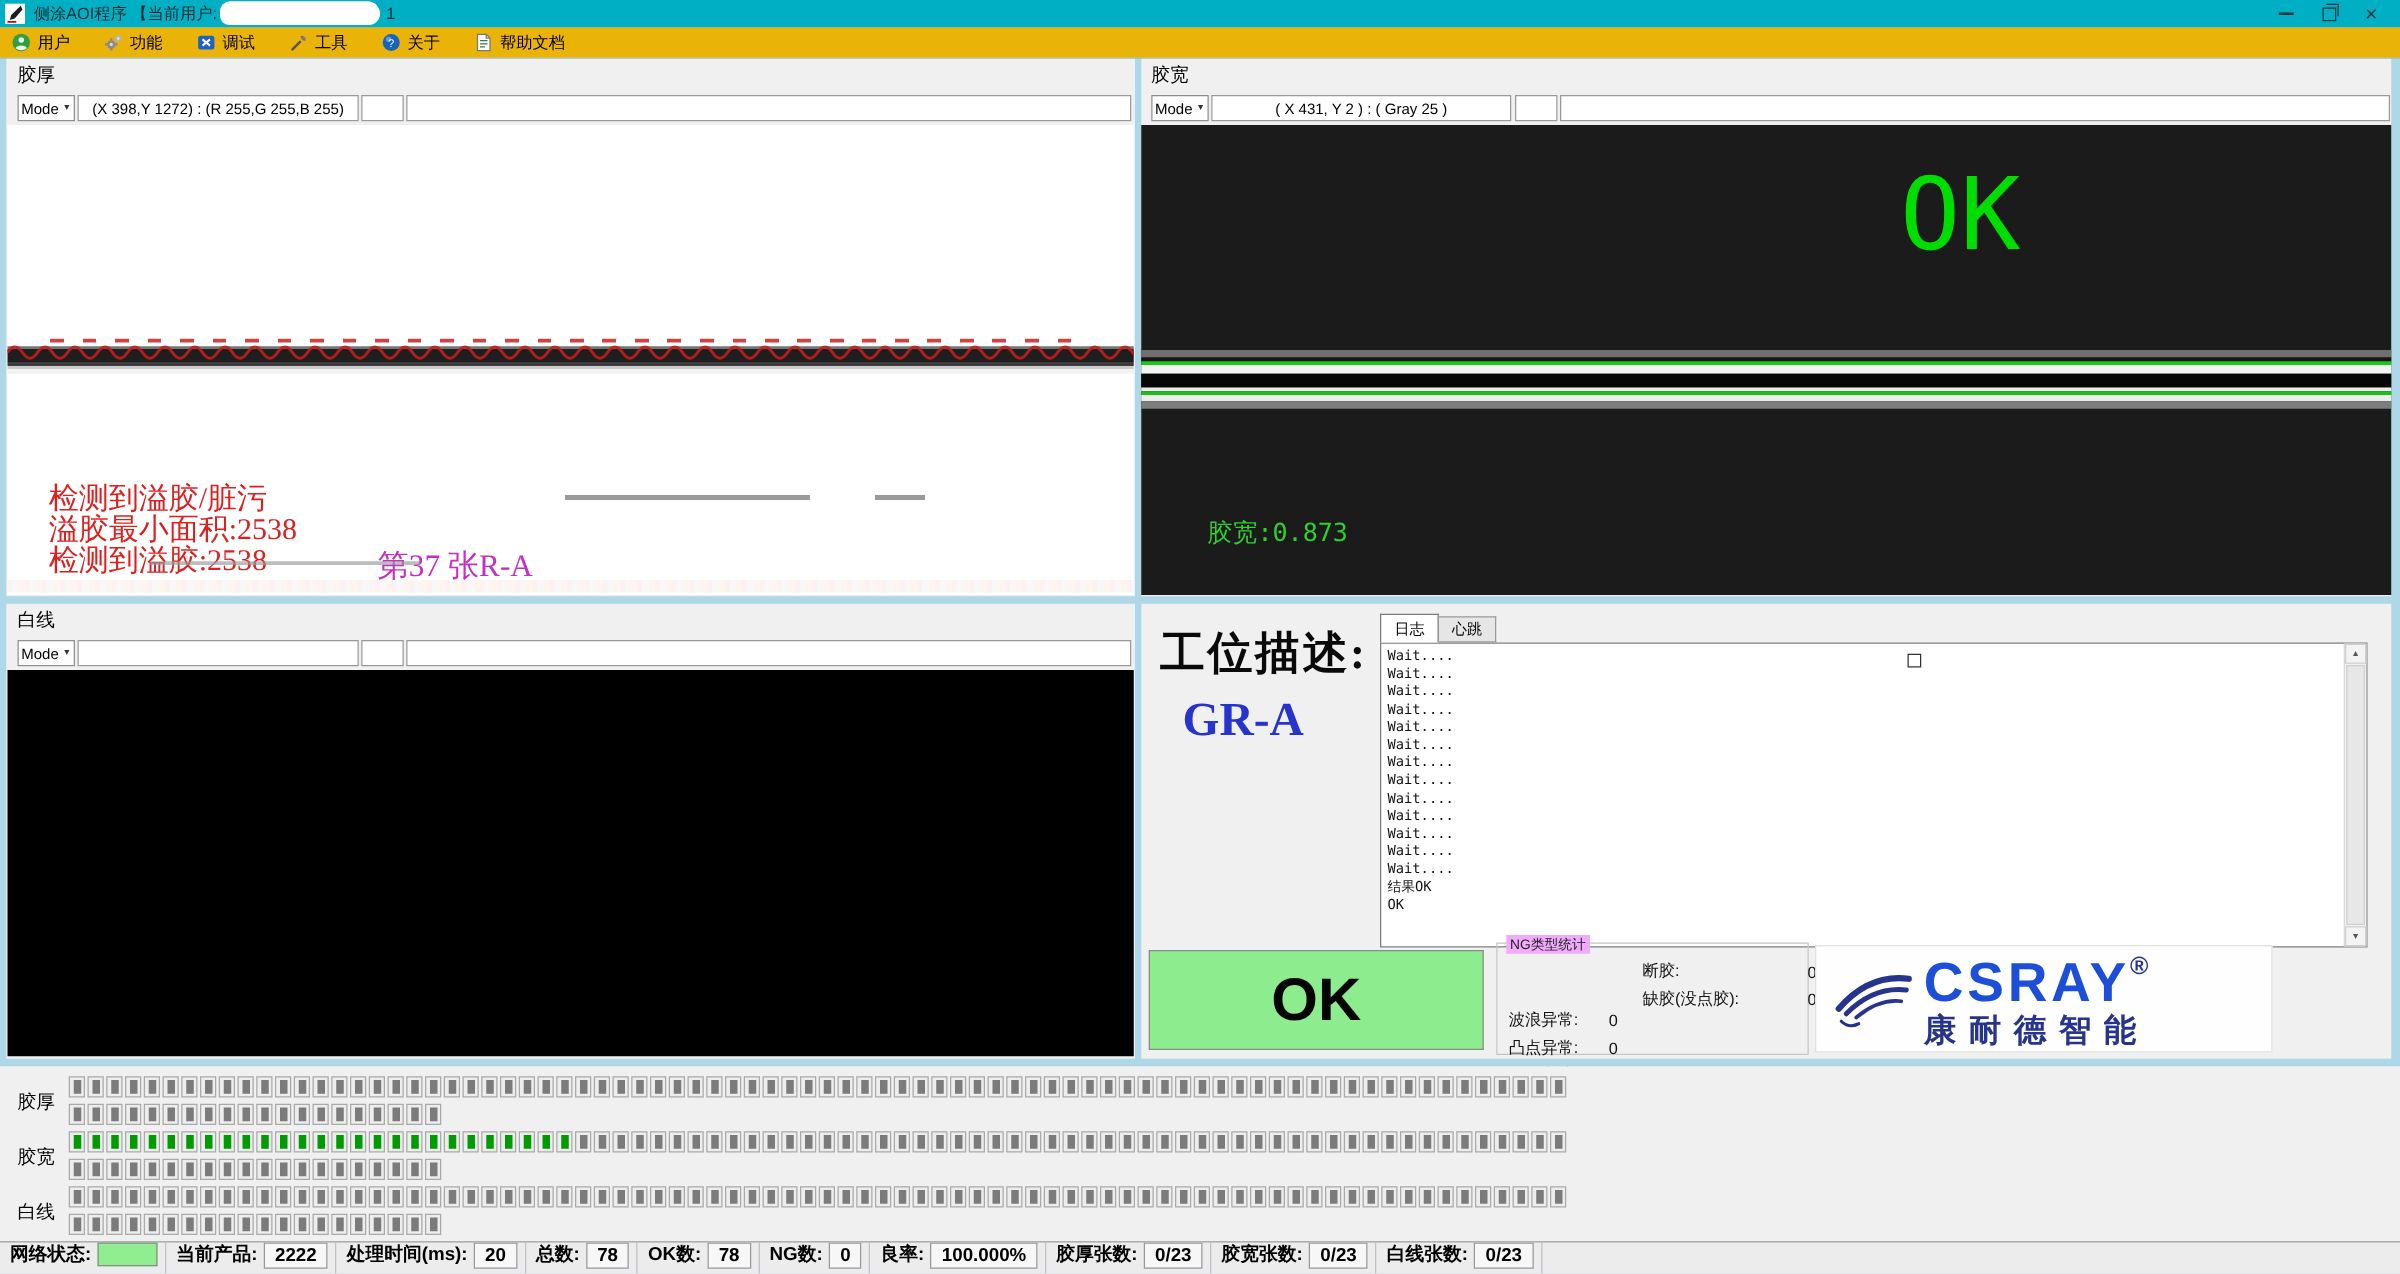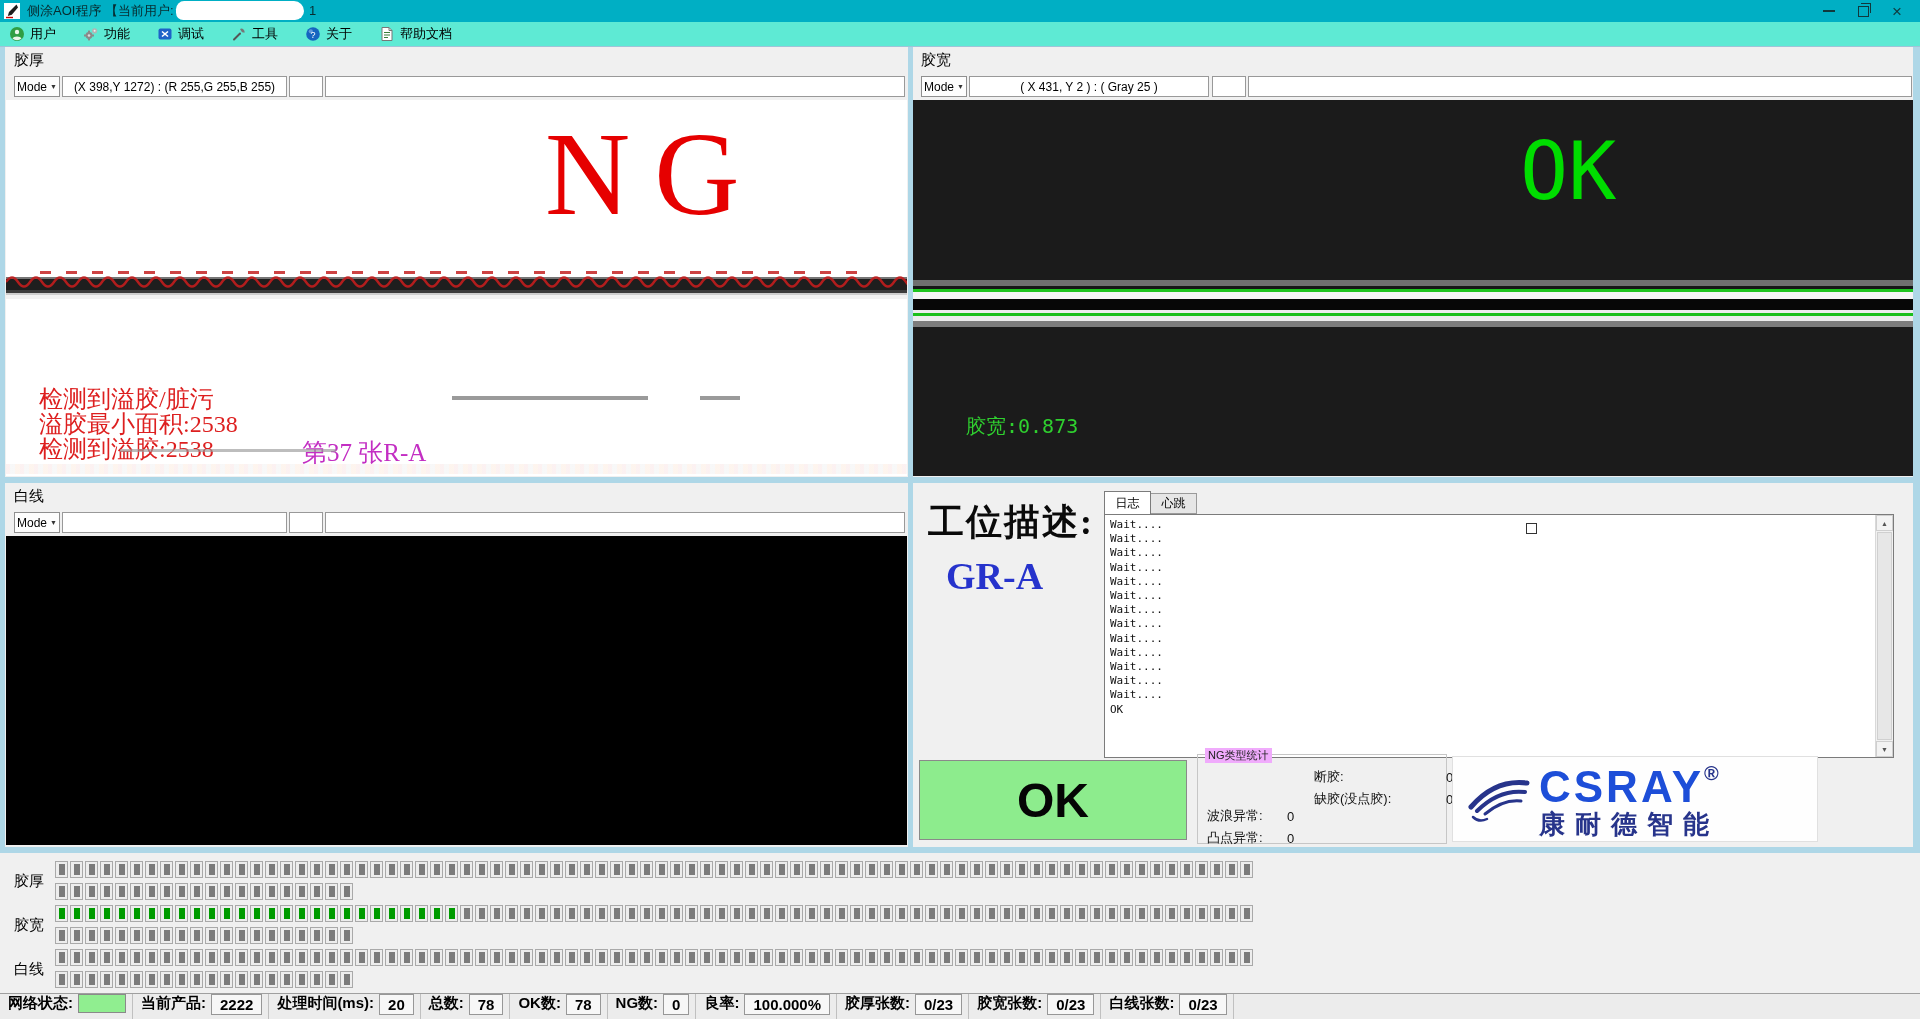--- a/index.html
+++ b/index.html
@@ -13,21 +13,21 @@
   .title-scribble{position:absolute;left:176px;top:1px;width:128px;height:19px;background:#fff;
                   border-radius:9px 11px 10px 8px}
   .title-suffix{position:absolute;left:309px;top:3px;font-size:13px;color:#072c30}
   .win-btns{position:absolute;right:6px;top:0;height:22px;display:flex;align-items:center}
   .wb{width:34px;height:22px;display:flex;align-items:center;justify-content:center;color:#10393d}
   .wb-min-glyph{width:12px;height:2px;background:#10393d}
   .wb-rest-glyph{width:9px;height:9px;border:1px solid #10393d;position:relative;background:transparent}
   .wb-rest-glyph::before{content:"";position:absolute;left:2px;top:-4px;width:9px;height:9px;border:1px solid #10393d;border-bottom:none;border-left:none}
   .wb-close-glyph{font-size:17px;line-height:1}
   
-  .menubar{left:0;top:22px;width:1920px;height:25px;background:#5eead4;display:flex;align-items:center;
+  .menubar{left:0;top:22px;width:1920px;height:25px;background:#eab308;display:flex;align-items:center;
            padding-left:9px;gap:27px;box-sizing:border-box;border-bottom:1px solid #9fc4d8}
   .menu-item{display:flex;align-items:center;gap:5px;font-size:13px;color:#000;cursor:default}
   .mi{width:16px;height:16px}
   .mi svg{width:16px;height:16px;display:block}
   
   .panel-bg{background:#f0f0f0}
   .plabel{font-size:15px;color:#000}
   .mode-btn{background:#fdfdfd;border:1px solid #8f8f8f;box-sizing:border-box;font-size:12px;
             display:flex;align-items:center;justify-content:center;gap:3px;color:#000}
   .arr{font-size:7px;color:#333}
@@ -188,21 +188,20 @@
 
   <div class="abs plabel" style="left:14px;top:51px">胶厚</div>
   <div class="abs mode-btn" style="left:14px;top:76px;width:46px;height:21px">
     <span>Mode</span>
       <span class="arr">▼</span>
   </div>
   <div class="abs toolbar-box" style="left:62px;top:76px;width:225px;height:21px">(X 398,Y 1272) : (R 255,G 255,B 255)</div>
   <div class="abs toolbar-box" style="left:289px;top:76px;width:34px;height:21px"></div>
   <div class="abs toolbar-box" style="left:325px;top:76px;width:580px;height:21px"></div>
   <div class="abs img-white" style="left:6px;top:100px;width:901px;height:376px">
-    <div class="abs ng-text" style="left:539px;top:16px">NG</div>
 
     <div class="abs red-dashes" style="left:34px;top:171px;width:830px;height:3px"></div>
     <div class="abs band-left" style="left:0;top:177px;width:901px;height:22px"></div>
     <svg class="abs" style="left:0;top:166px" width="901" height="26">
       <path id="wavepath" fill="none" stroke="#c21d1d" stroke-width="2.4" opacity="0.9" d="M0,16 q6,-9 12,0 t12,0 t12,0 t12,0 t12,0 t12,0 t12,0 t12,0 t12,0 t12,0 t12,0 t12,0 t12,0 t12,0 t12,0 t12,0 t12,0 t12,0 t12,0 t12,0 t12,0 t12,0 t12,0 t12,0 t12,0 t12,0 t12,0 t12,0 t12,0 t12,0 t12,0 t12,0 t12,0 t12,0 t12,0 t12,0 t12,0 t12,0 t12,0 t12,0 t12,0 t12,0 t12,0 t12,0 t12,0 t12,0 t12,0 t12,0 t12,0 t12,0 t12,0 t12,0 t12,0 t12,0 t12,0 t12,0 t12,0 t12,0 t12,0 t12,0 t12,0 t12,0 t12,0 t12,0 t12,0 t12,0 t12,0 t12,0 t12,0 t12,0 t12,0 t12,0 t12,0 t12,0 t12,0 t12,0"></path>
     </svg>
 
     <div class="abs red-lines" style="left:33px;top:287px">
       <div>检测到溢胶/脏污</div>
       <div>溢胶最小面积:2538</div>
@@ -264,20 +263,21 @@
         <div class="log-line">Wait....</div>
         <div class="log-line">Wait....</div>
         <div class="log-line">Wait....</div>
         <div class="log-line">Wait....</div>
         <div class="log-line">Wait....</div>
         <div class="log-line">Wait....</div>
         <div class="log-line">Wait....</div>
         <div class="log-line">Wait....</div>
         <div class="log-line">Wait....</div>
         <div class="log-line">Wait....</div>
+        <div class="log-line">结果OK</div>
         <div class="log-line">OK</div>
       </div>
     <div class="scrollbar">
       <div class="sb-btn" style="top:0">▲</div>
       <div class="sb-thumb"></div>
       <div class="sb-btn" style="bottom:0">▼</div>
     </div>
   </div>
   <div class="abs cb" style="left:1526px;top:523px;width:11px;height:11px"></div>
 

